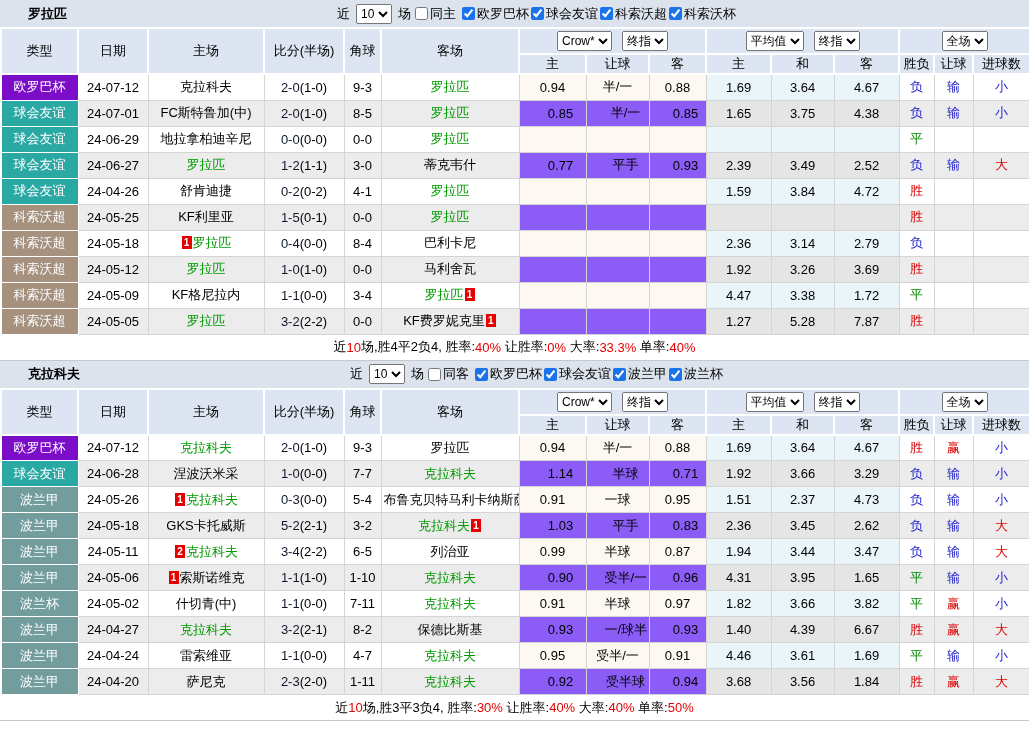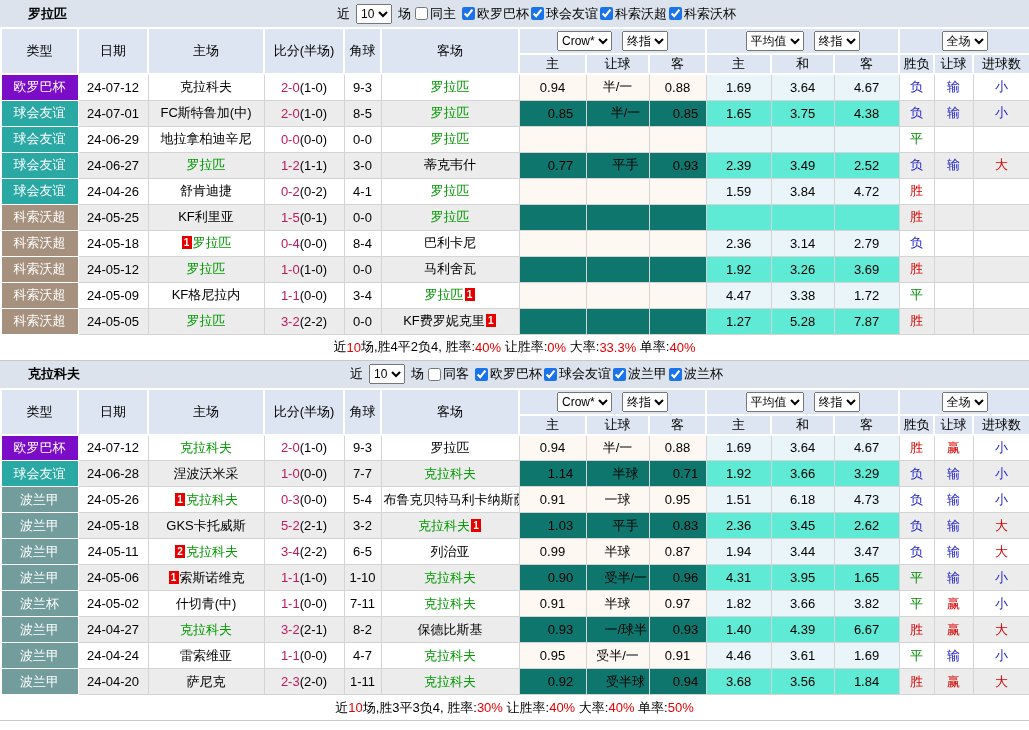--- a/index.html
+++ b/index.html
@@ -27,24 +27,24 @@
   table { border-collapse: collapse; table-layout: fixed; width: 1029px; }
   thead th { background: #dce5f1; font-weight: normal; border: 2px solid #fff; font-size: 13px; padding: 0; }
   tr.hrow-top th { height: 26px; }
   tr.hrow-sub th { height: 20px; }
   .selwrap { display: flex; align-items: center; justify-content: center; gap: 10px; }
   .selwrap select { font-size: 12px; height: 20px; }
   tbody td { border: 1px solid #d4d4d4; height: 26px; text-align: center; padding: 0 2px; overflow: hidden; white-space: nowrap; background: #fff; }
   tr.alt td { background: #ececec; }
   td.badge { color: #fff; border: 1px solid #fff; }
   td.cream { background: #fdf8f1; text-align: center; }
-  tr.alt td.cream { background: #0f766e; padding-left: 18px; }
+  tr.alt td.cream { background: #8b5cf6; padding-left: 18px; }
   td.blue { background: #eaf5f9; }
-  tr.alt td.blue { background: #5eead4; text-align: center; }
-  .ft { color: #be185d; }
+  tr.alt td.blue { background: #e5e5e5; text-align: center; }
+  .ft { color: #0f172a; }
   .team-green { color: #009900; }
   .redcard { display: inline-block; background: #e60000; color: #fff; font-size: 10px; font-weight: bold; line-height: 13px; width: 10px; height: 13px; text-align: center; margin: 0 1px; vertical-align: 1px; }
 
   
   .summary { height: 26px; background: #fff; border-bottom: 1px solid #c8c8c8; display: flex; align-items: center; justify-content: center; white-space: pre; font-size: 13px; }
   .summary .red { color: #e60000; }
 </style>
 </head>
 <body>
 
@@ -416,21 +416,21 @@
             <td class="badge" style="background: rgb(115, 156, 156);">波兰甲</td>
             <td>24-05-26</td>
             <td><span class="redcard">1</span><span class="team-green">克拉科夫</span></td>
             <td><span class="ft">0-3</span>(0-0)</td>
             <td>5-4</td>
             <td><span>布鲁克贝特马利卡纳斯萨</span></td>
             <td class="cream">0.91</td>
             <td class="cream">一球</td>
             <td class="cream">0.95</td>
             <td class="blue">1.51</td>
-            <td class="blue">6.18</td>
+            <td class="blue">2.37</td>
             <td class="blue">4.73</td>
             <td style="color: rgb(34, 34, 204);">负</td>
             <td style="color: rgb(34, 34, 204);">输</td>
             <td style="color: rgb(34, 34, 204);">小</td>
           </tr>
           <tr class="alt">
             <td class="badge" style="background: rgb(115, 156, 156);">波兰甲</td>
             <td>24-05-18</td>
             <td><span>GKS卡托威斯</span></td>
             <td><span class="ft">5-2</span>(2-1)</td>

